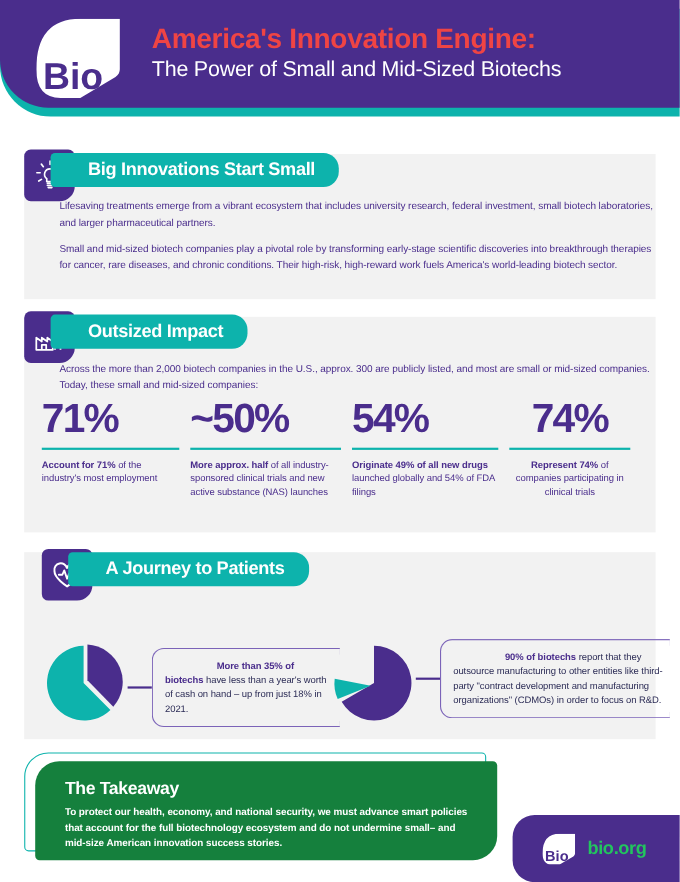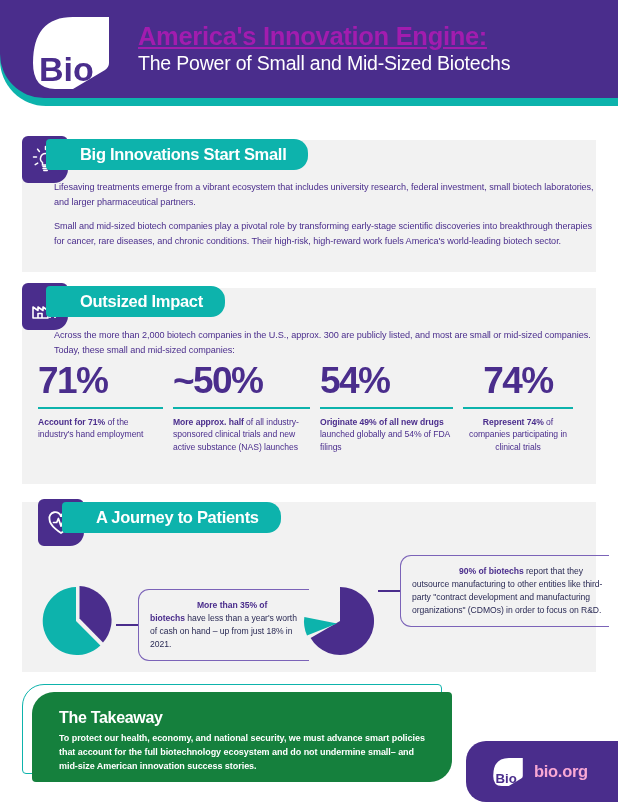--- a/index.html
+++ b/index.html
@@ -22,22 +22,22 @@
   .header-bar {
     position: absolute; left: 0; top: 0;
     width: 618px; height: 98px;
     background: #4A2D8C;
     border-bottom-left-radius: 44px;
     display: flex; align-items: center;
   }
   .bio-logo { position: absolute; left: 33px; top: 17px; width: 76px; height: 72px; }
   .header-text { position: absolute; left: 138px; top: 22px; }
   .header-title {
-    font-size: 25.5px; font-weight: bold; color: #a21caf;
-    letter-spacing: -0.3px; line-height: 1.12; text-decoration: underline;
+    font-size: 25.5px; font-weight: bold; color: #ef4444;
+    letter-spacing: -0.3px; line-height: 1.12;
   }
   .header-sub {
     font-size: 19.5px; font-weight: normal; color: #ffffff;
     letter-spacing: -0.2px; line-height: 1.2; margin-top: 1px;
   }
   .sec-head { position: relative; height: 40px; z-index: 4; }
   .sec-icon {
     position: absolute; left: 22px; top: 0;
     width: 46px; height: 47px;
     background: #4A2D8C;
@@ -122,21 +122,21 @@
   
   .footer-badge {
     position: absolute; right: 0; top: 741px;
     width: 152px; height: 61px;
     background: #4A2D8C;
     border-radius: 20px 0 0 20px;
     display: flex; align-items: center; padding-left: 27px;
   }
   .footer-badge .flogo { width: 30px; height: 28px; margin-right: 11px; }
   .footer-badge .ftext {
-    color: #f9a8d4; font-size: 16.5px; font-weight: bold; letter-spacing: -0.3px;
+    color: #22c55e; font-size: 16.5px; font-weight: bold; letter-spacing: -0.3px;
   }
 </style>
 </head>
 <body>
 
 <div class="page">
 
   <div class="header-wrap">
     <div class="header-teal"></div>
     <div class="header-bar"></div>
@@ -187,21 +187,21 @@
     <div class="sec-pill">
       <span>Outsized Impact</span>
     </div>
   </div>
   <div style="position:absolute; left:38px; top:328px; width:545px;" class="panel-body">Across the more than 2,000 biotech companies in the U.S., approx. 300 are publicly listed, and most are small or mid-sized companies. Today, these small and mid-sized companies:</div>
 
   <div class="stats" style="position:absolute; left:38px; top:362px; width:548px;">
     <div class="stat" style="width:135px;">
       <div class="stat-num">71%</div>
       <div class="stat-rule"></div>
-      <div class="stat-desc"><b>Account for 71%</b><span> of the industry's hand employment</span></div>
+      <div class="stat-desc"><b>Account for 71%</b><span> of the industry's most employment</span></div>
     </div>
     <div class="stat" style="width:147px;">
       <div class="stat-num">~50%</div>
       <div class="stat-rule"></div>
       <div class="stat-desc"><b>More approx. half</b><span> of all industry-sponsored clinical trials and new active substance (NAS) launches</span></div>
     </div>
     <div class="stat" style="width:143px;">
       <div class="stat-num">54%</div>
       <div class="stat-rule"></div>
       <div class="stat-desc"><b>Originate 49% of all new drugs</b><span> launched globally and 54% of FDA filings</span></div>
@@ -234,21 +234,21 @@
     <div class="connector"></div>
     <div class="bracket">
       <div class="callout" style="width:159px;"><b>More than 35% of biotechs</b><span> have less than a year's worth of cash on hand – up from just 18% in 2021.</span></div>
     </div>
   </div>
 
   <svg style="position:absolute; left:302px; top:585px;" width="76" height="72" viewBox="0 0 76 72">
     <path d="M38 36 L38 2 A34 34 0 1 1 8.6 53 Z" fill="#4A2D8C"></path>
     <path d="M35 38.5 L5 50.5 A34 34 0 0 1 2.3 32 Z" fill="#0DB3AC"></path>
   </svg>
-  <div class="pierow" style="left:378px; top:555px;">
+  <div class="pierow" style="left:378px; top:581px;">
     <div class="connector"></div>
     <div class="bracket">
       <div class="callout" style="width:197px;"><b>90% of biotechs</b><span> report that they outsource manufacturing to other entities like third-party "contract development and manufacturing organizations" (CDMOs) in order to focus on R&amp;D.</span></div>
     </div>
   </div>
 
   <div class="take-wrap">
     <div class="take-outline"></div>
     <div class="take-box">
       <div class="take-title">The Takeaway</div>

